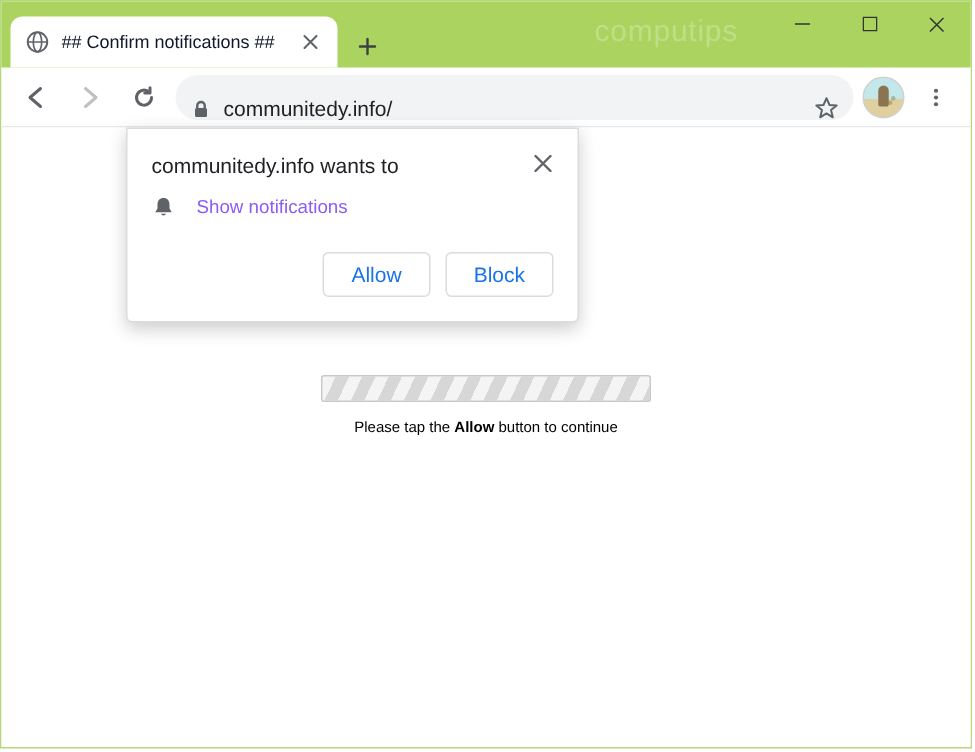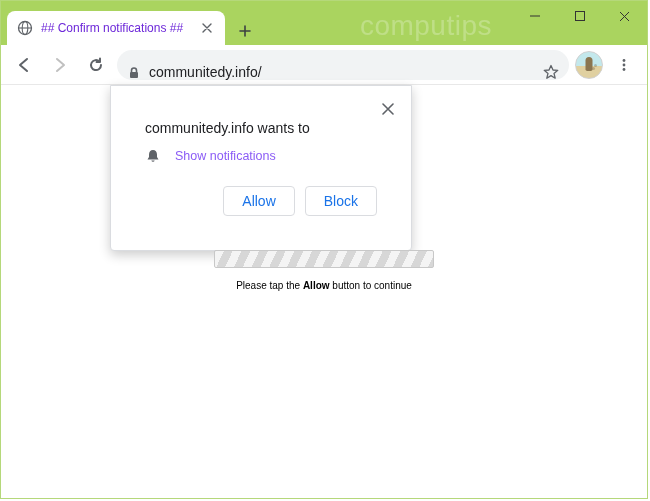--- a/index.html
+++ b/index.html
@@ -47,21 +47,21 @@
   .favicon {
     width: 16px;
     height: 16px;
     flex-shrink: 0;
     display: flex;
     align-items: center;
     justify-content: center;
   }
   .tab-title {
     font-size: 12px;
-    color: #6d28d9;
+    color: #0f172a;
     white-space: nowrap;
     overflow: hidden;
     text-overflow: ellipsis;
     flex: 1;
   }
   .tab-close {
     width: 16px;
     height: 16px;
     display: flex;
     align-items: center;
@@ -163,41 +163,41 @@
     width: 30px;
     height: 30px;
     display: flex;
     align-items: center;
     justify-content: center;
   }
   .watermark {
     position: absolute;
     top: 9px;
     right: 155px;
-    font-size: 28px;
+    font-size: 20px;
     font-weight: 500;
     color: rgba(255,255,255,0.25);
     letter-spacing: 0.5px;
     pointer-events: none;
   }
   .content {
     position: relative;
     background: #fff;
     height: calc(100% - 84px);
   }
   .perm-popup {
     position: absolute;
     top: 0;
-    left: 109px;
+    left: 83px;
     width: 302px;
     background: #fff;
     border: 1px solid #dadce0;
     box-shadow: 0 4px 12px rgba(0,0,0,0.2);
     border-radius: 0 0 4px 4px;
-    padding: 34px;
+    padding: 16px;
   }
   .perm-title {
     font-size: 14px;
     color: #202124;
     margin-bottom: 12px;
   }
   .perm-entry {
     display: flex;
     align-items: center;
     gap: 14px;

